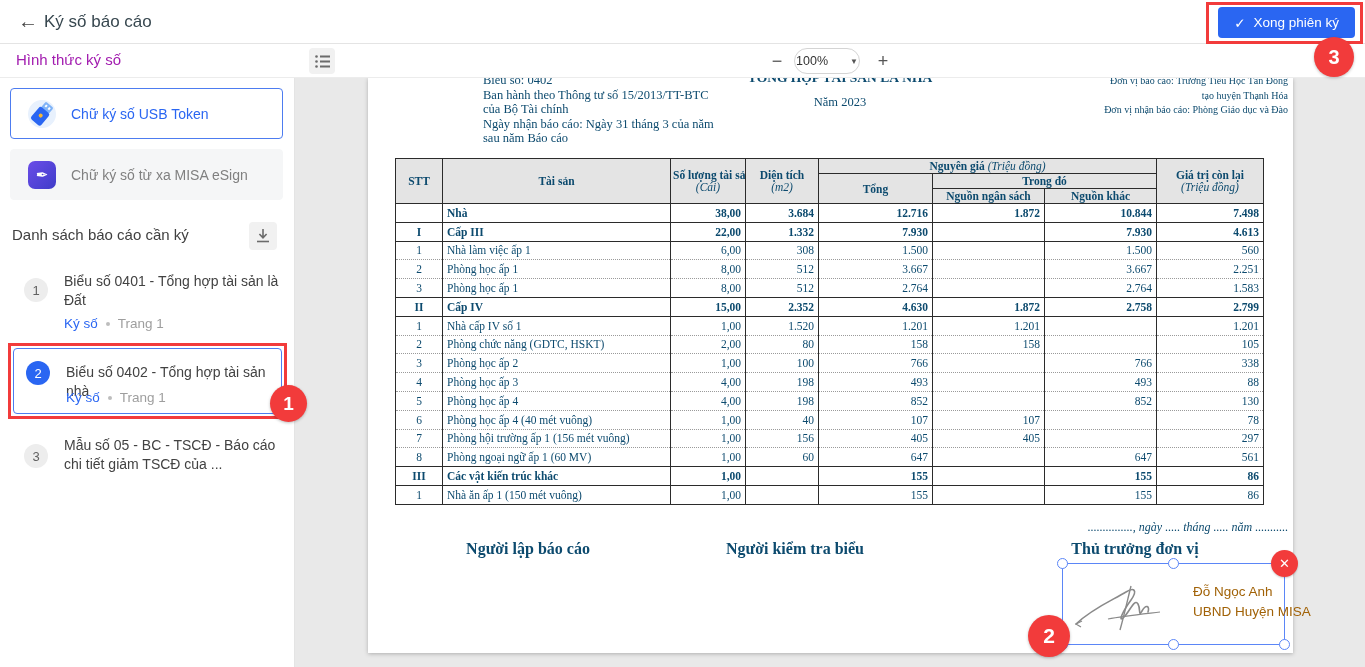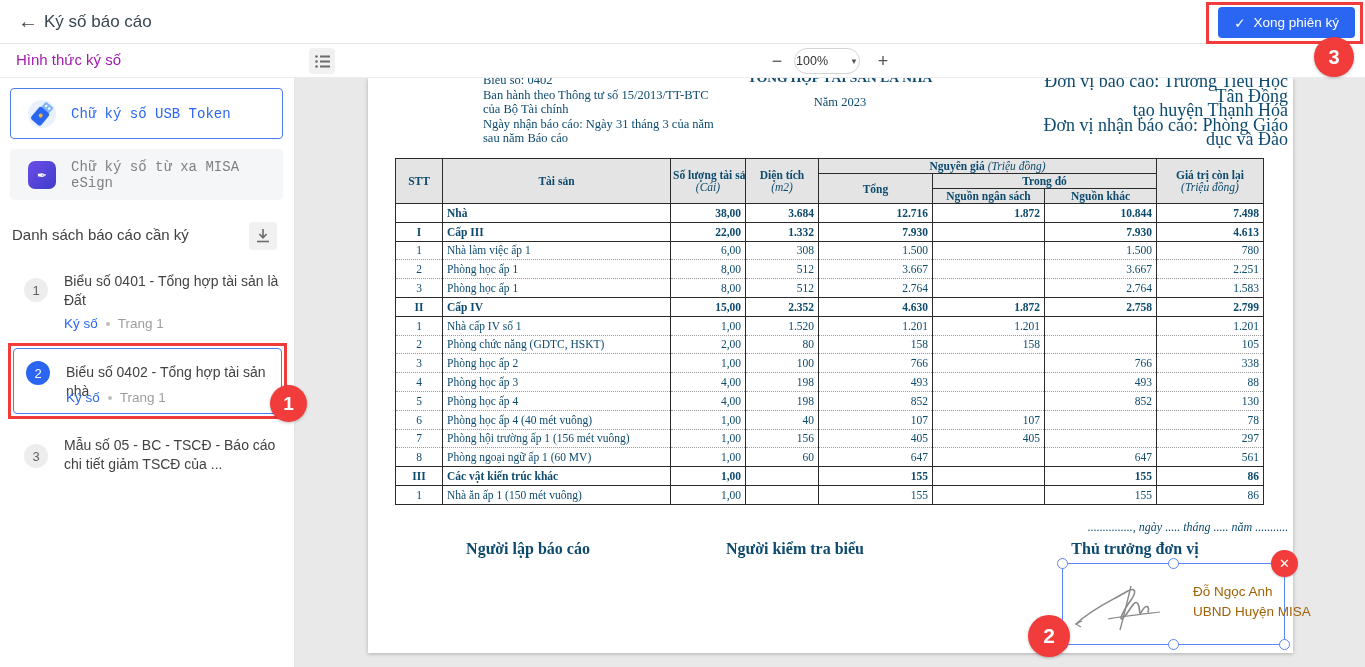--- a/index.html
+++ b/index.html
@@ -28,21 +28,21 @@
   .zoom-in  { left:868px; width:30px; justify-content:center; font-size:18px; cursor:pointer; }
   .zoom-select { position:absolute; left:794px; top:4px; width:66px; height:26px; border:1px solid #d4d4d4;
                  border-radius:13px; background:#fff; display:flex; align-items:center; justify-content:center;
                  gap:22px; font-size:12.5px; color:#333; cursor:pointer; }
   .zoom-caret { font-size:8px; color:#555; }
 
   
   .sidebar { position:absolute; left:0; top:78px; width:295px; height:589px; background:#fff;
              border-right:1px solid #e4e4e4; z-index:20; }
   .method-btn { position:absolute; left:10px; width:273px; height:51px; border-radius:4px;
-                display:flex; align-items:center; cursor:pointer;font-family:Liberation Mono, monospace; }
+                display:flex; align-items:center; cursor:pointer; }
   .method-usb { top:10px; border:1px solid #4d7cf0; background:#fff; }
   .method-esign { top:71px; background:#f5f6f7; border:1px solid #f5f6f7; }
   .method-label { font-size:14px; margin-left:14px; }
   .method-usb .method-label { color:#2a66f2; }
   .method-esign .method-label { color:#808080; }
   .method-icon { width:30px; height:30px; margin-left:16px; flex:0 0 auto; display:flex;
                  align-items:center; justify-content:center; }
   .esign-sq { width:28px; height:28px; border-radius:7px;
               background:linear-gradient(135deg,#6b4de8,#3f3cc9); color:#fff; font-size:15px;
               display:flex; align-items:center; justify-content:center; }
@@ -65,21 +65,21 @@
 
   
   .viewer { position:absolute; left:295px; top:78px; width:1070px; height:589px; background:#e9e9e9; }
   .page { position:absolute; left:73px; top:0; width:925px; height:575px; background:#fff;
           box-shadow:0 1px 4px rgba(0,0,0,.25); overflow:hidden;
           font-family:"Liberation Serif", serif; color:#0c4a6e; }
   .hdr-left { position:absolute; left:115px; top:-5px; font-size:12.5px; line-height:14.5px; width:270px; }
   .hdr-center { position:absolute; left:312px; top:-7px; width:320px; text-align:center; }
   .hdr-center .doc-title { font-weight:bold; font-size:13.5px; line-height:14px; }
   .hdr-center .doc-year { font-size:12.5px; margin-top:10px; }
-  .hdr-right { position:absolute; right:5px; top:-4px; width:270px; font-size:18px;
+  .hdr-right { position:absolute; right:5px; top:-4px; width:270px; font-size:10px;
                line-height:14.5px; text-align:right; }
 
   table.doc-table { position:absolute; left:27px; top:80px; width:868px; border-collapse:collapse;
                     table-layout:fixed; font-size:11.5px; }
   .doc-table th, .doc-table td { border:1px solid #2b2b2b; overflow:hidden; white-space:nowrap; }
   .doc-table thead th { background:#e4e4e4; font-weight:bold; text-align:center; padding:1px 2px; }
   .doc-table thead .unit { font-weight:bold; font-style:italic; font-weight:normal; }
   .doc-table td { height:18.8px; padding:0 4px; border-top:1px dotted #9a9a9a; border-bottom:1px dotted #9a9a9a; }
   .doc-table td.c0 { text-align:center; }
   .doc-table td.c2,.doc-table td.c3,.doc-table td.c4,.doc-table td.c5,.doc-table td.c6,.doc-table td.c7 { text-align:right; }
@@ -300,21 +300,21 @@
               <td class="c7">4.613</td>
             </tr>
             <tr>
               <td class="c0">1</td>
               <td class="c1">Nhà làm việc ấp 1</td>
               <td class="c2">6,00</td>
               <td class="c3">308</td>
               <td class="c4">1.500</td>
               <td class="c5"></td>
               <td class="c6">1.500</td>
-              <td class="c7">780</td>
+              <td class="c7">560</td>
             </tr>
             <tr>
               <td class="c0">2</td>
               <td class="c1">Phòng học ấp 1</td>
               <td class="c2">8,00</td>
               <td class="c3">512</td>
               <td class="c4">3.667</td>
               <td class="c5"></td>
               <td class="c6">3.667</td>
               <td class="c7">2.251</td>

